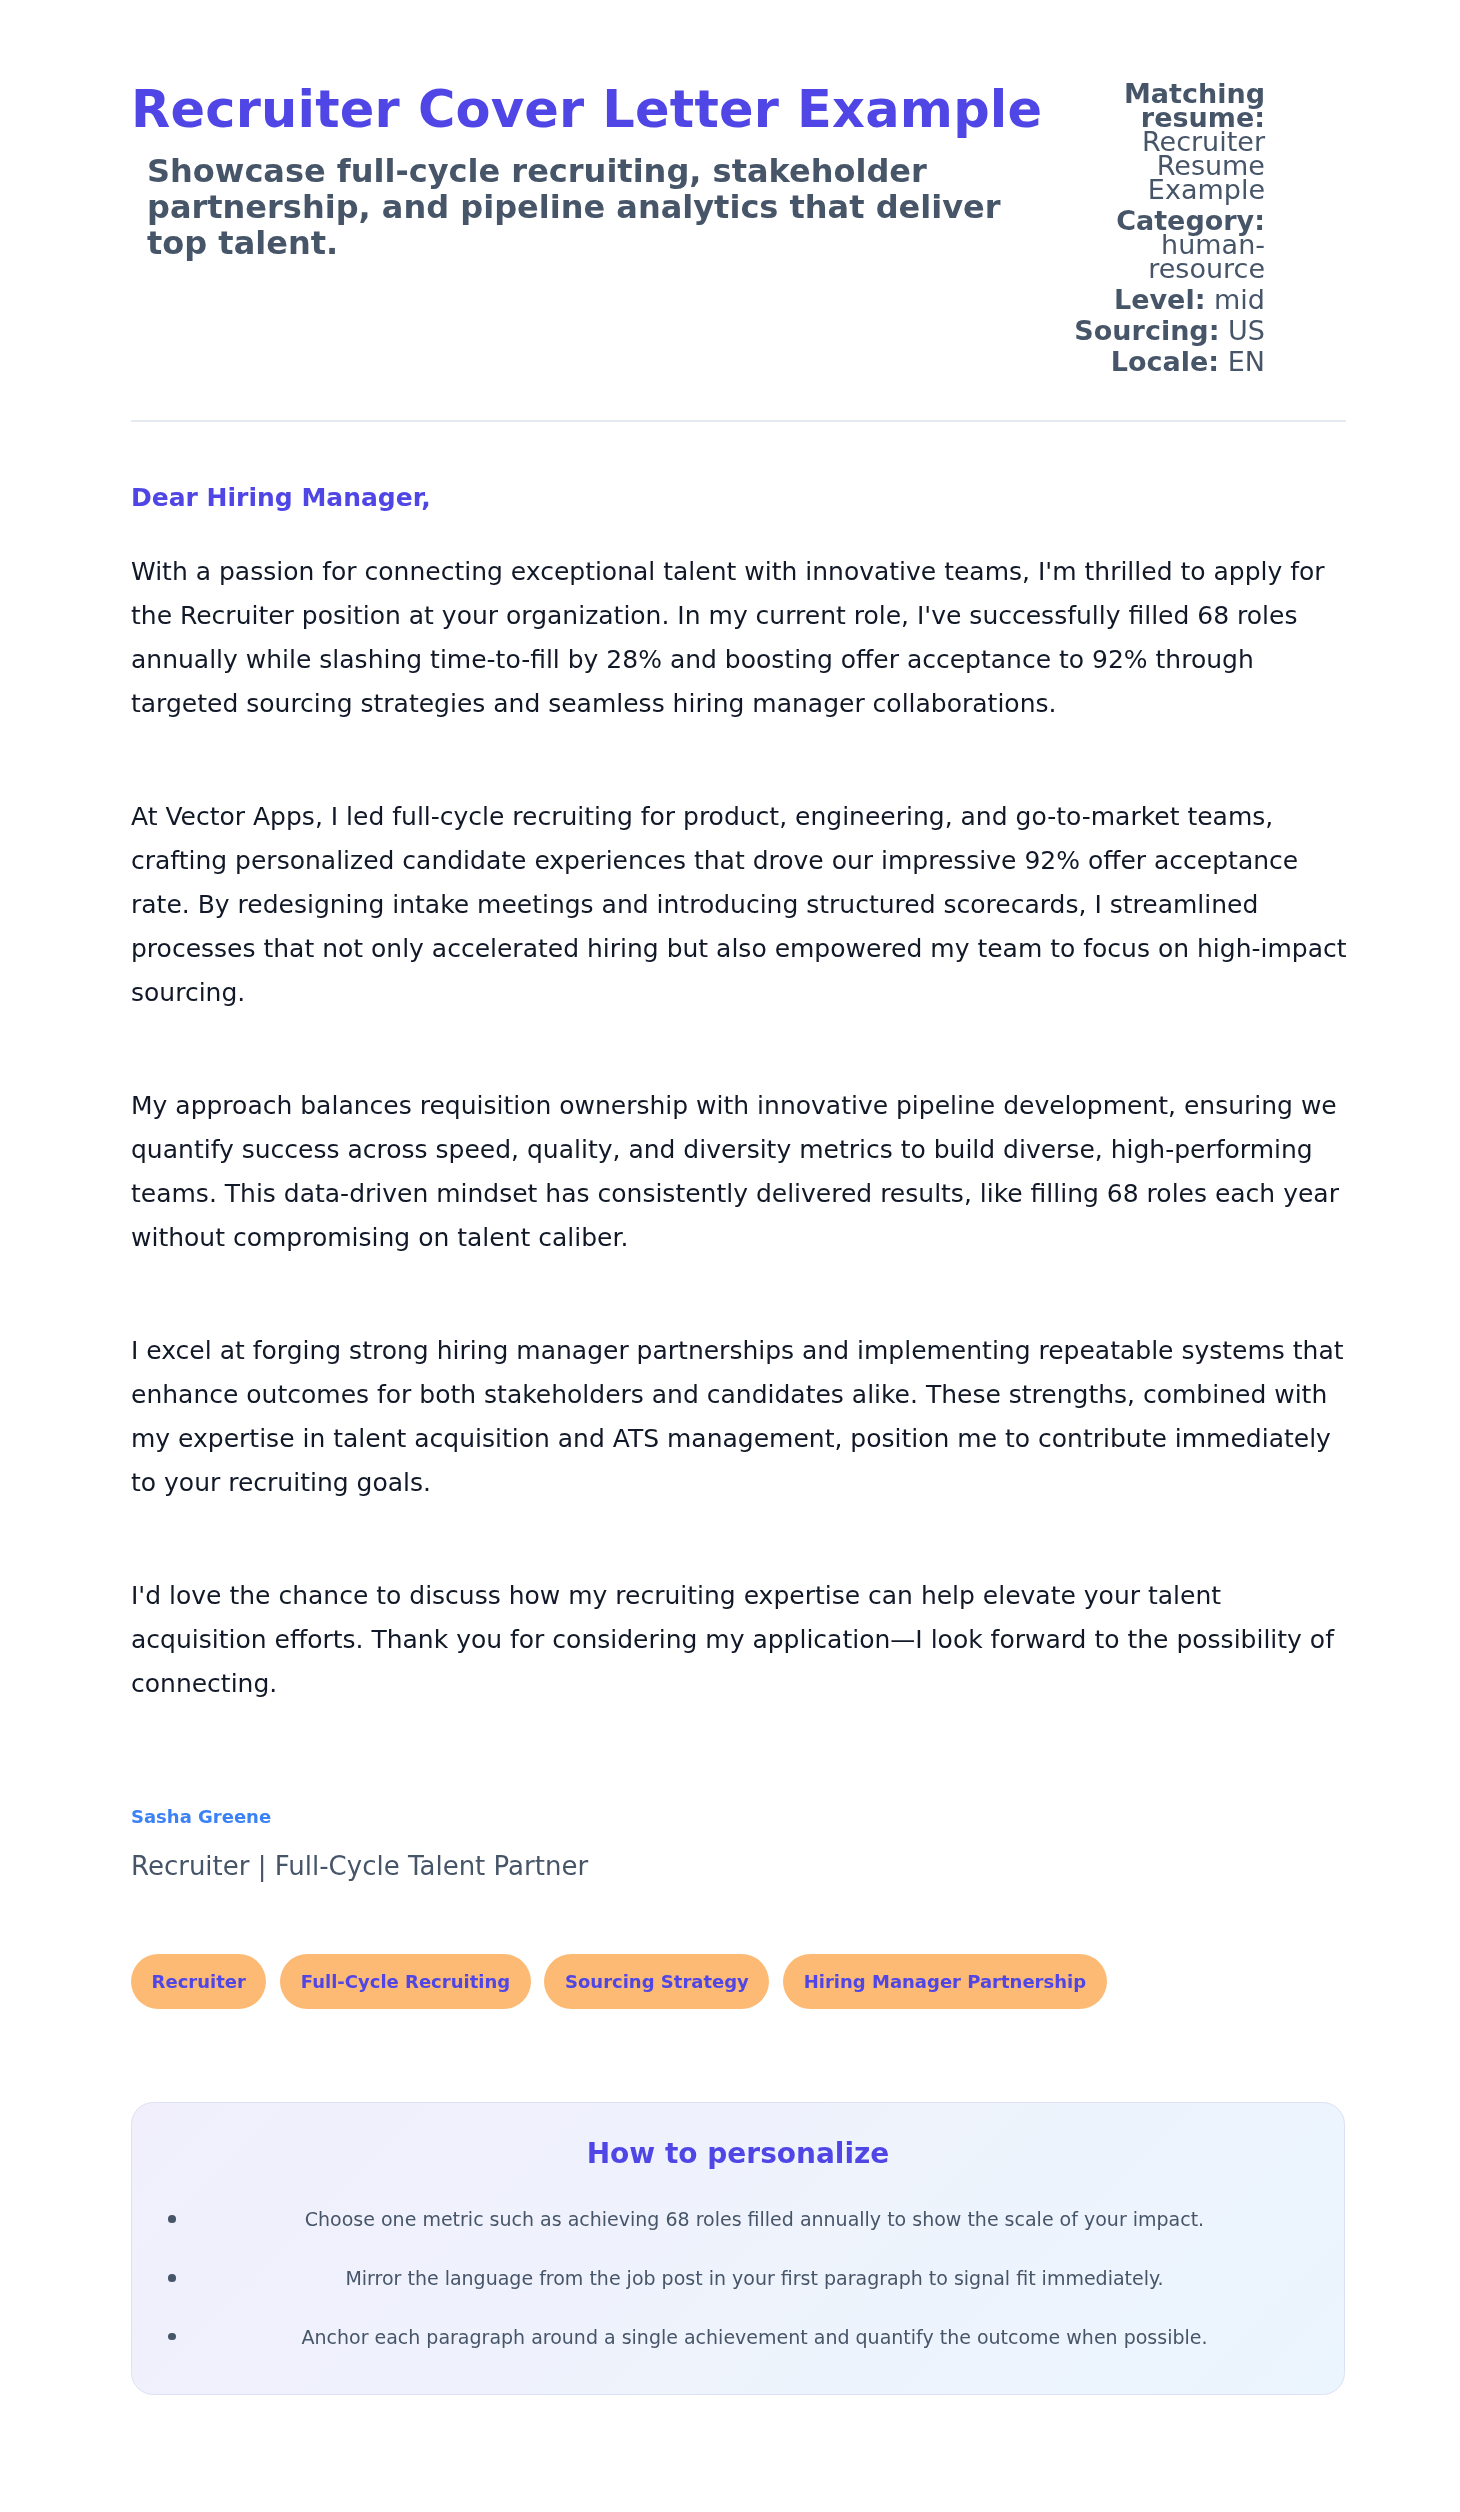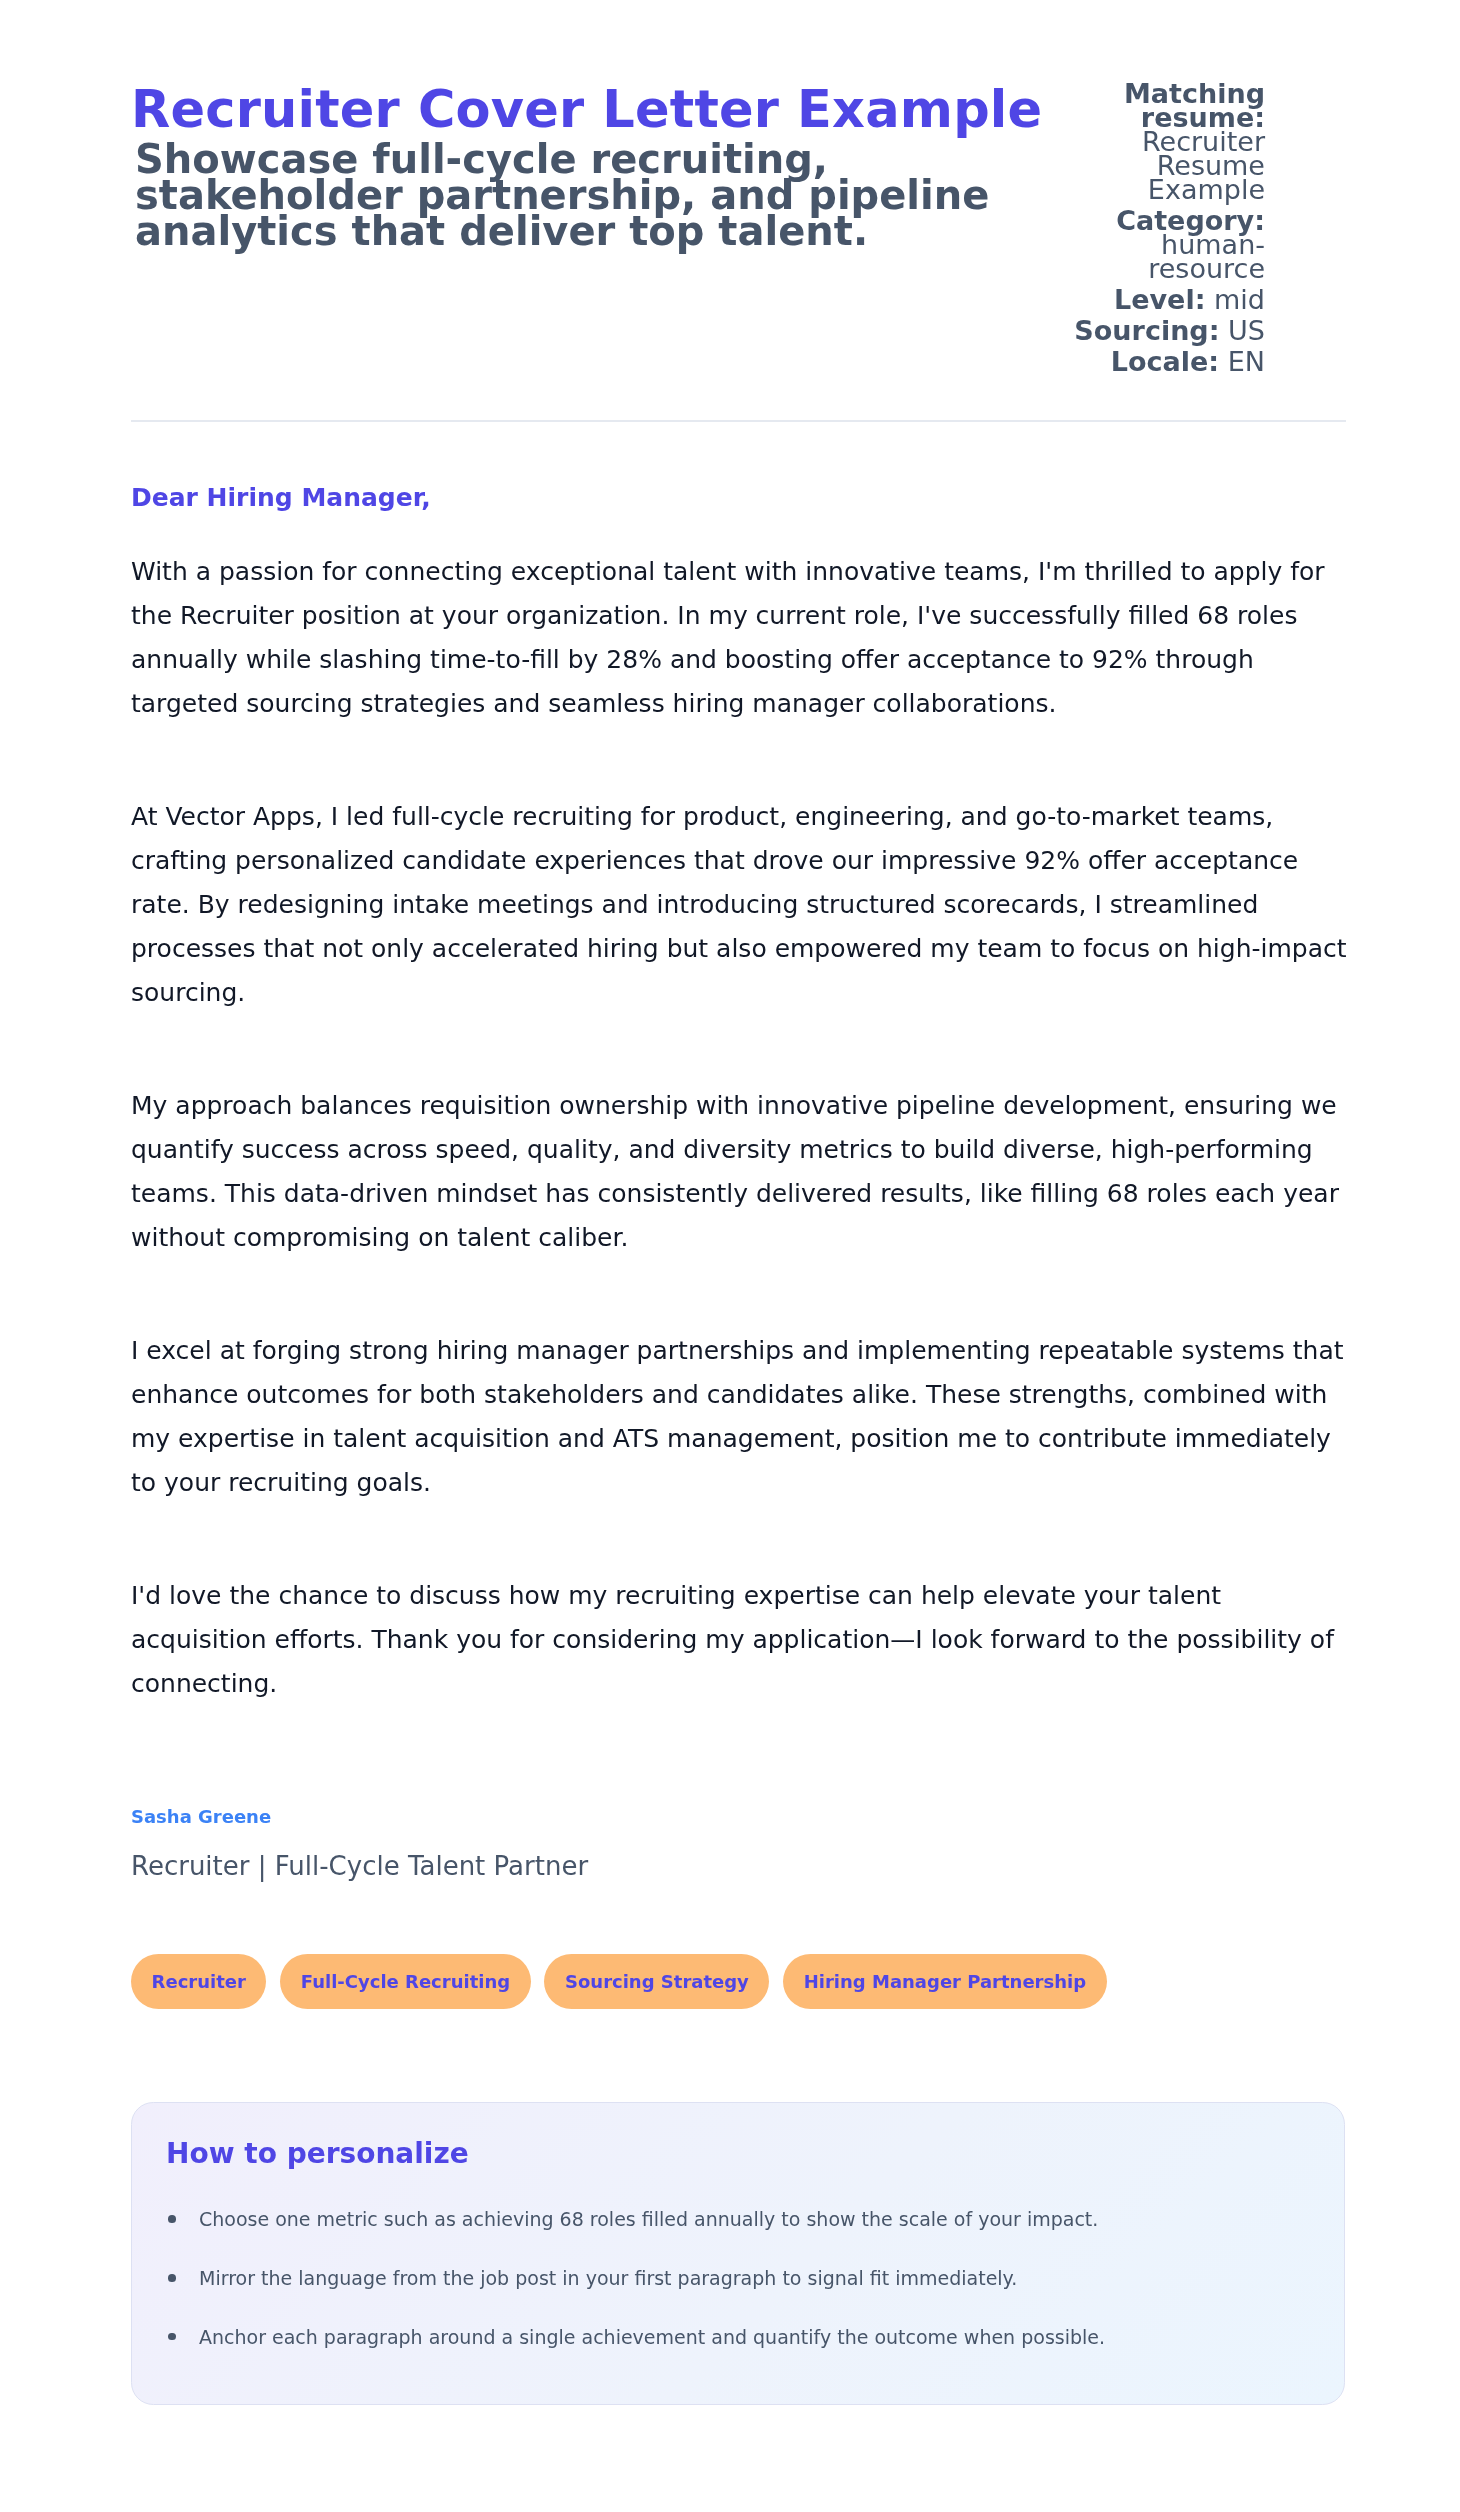--- a/index.html
+++ b/index.html
@@ -25,22 +25,22 @@
     .titles { width: 919px; }
     .title {
       margin: 0;
       font-size: 51px;
       line-height: 55px;
       font-weight: 700;
       color: #4f46e5;
       letter-spacing: 0.2px;
     }
     .subtitle {
-      margin: 4px;
-      font-size: 40px;
+      margin: 16px;
+      font-size: 32px;
       line-height: 36px;
       font-weight: 700;
       color: #475569;
     }
     .meta {
       width: 215px;
       text-align: right;
       font-size: 27px;
       line-height: 24px;
       color: #475569;
@@ -95,21 +95,22 @@
       white-space: nowrap;
       font-weight: bold;
     }
     .tips {
       margin-top: 93px;
       width: 1214px;
       box-sizing: border-box;
       border: 1.7px solid #dde1f3;
       border-radius: 22.3px;
       background: linear-gradient(135deg, #f1effc 0%, #eef3fc 55%, #ebf5fe 100%);
-      padding: 34px 34px 45px 34px;
+      padding: 34px 34px 35px 34px;
+      text-align: center;
     }
     .tips-title {
       margin: 0;
       font-size: 28px;
       line-height: 34px;
       font-weight: 700;
       color: #4f46e5;
     }
     .tips ul {
       margin: 26px 0 0 0;

